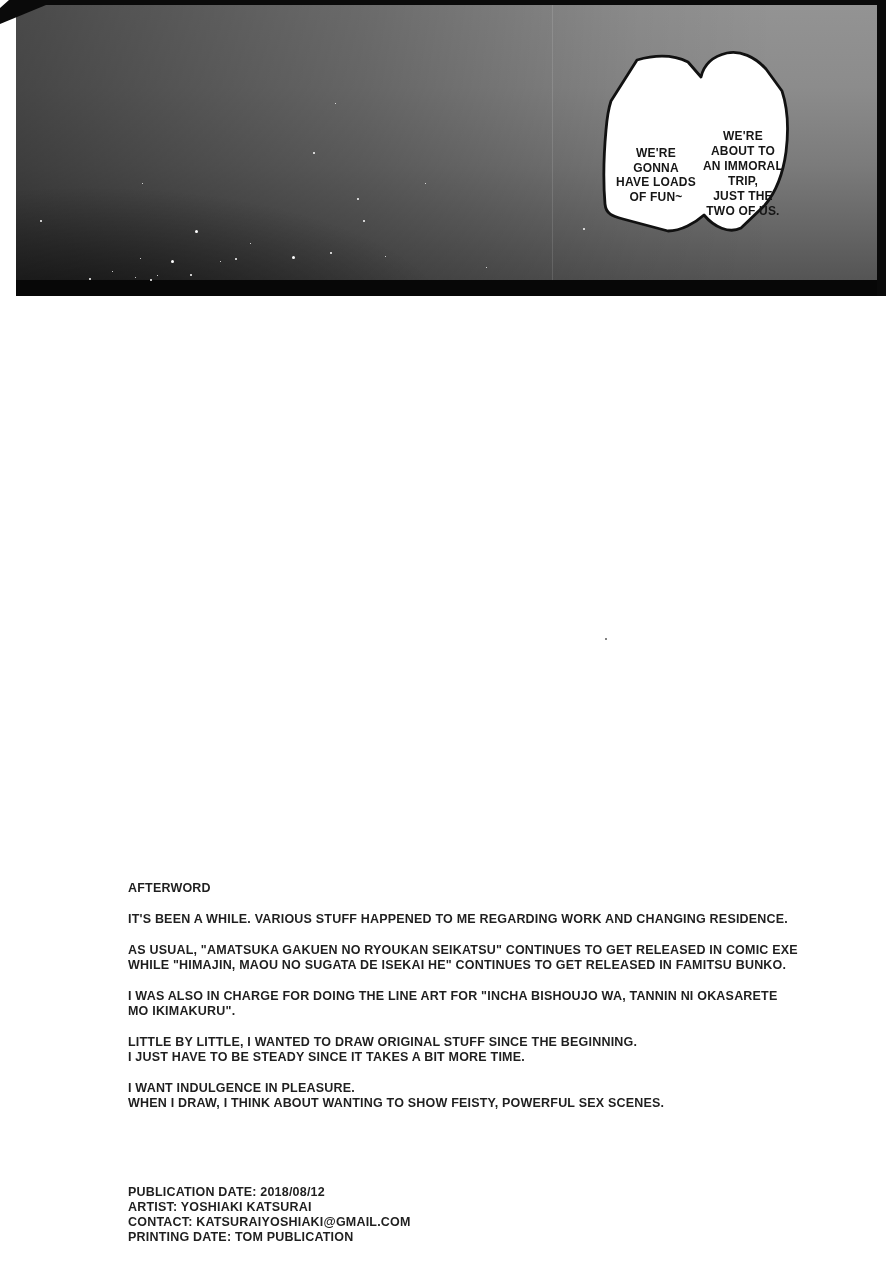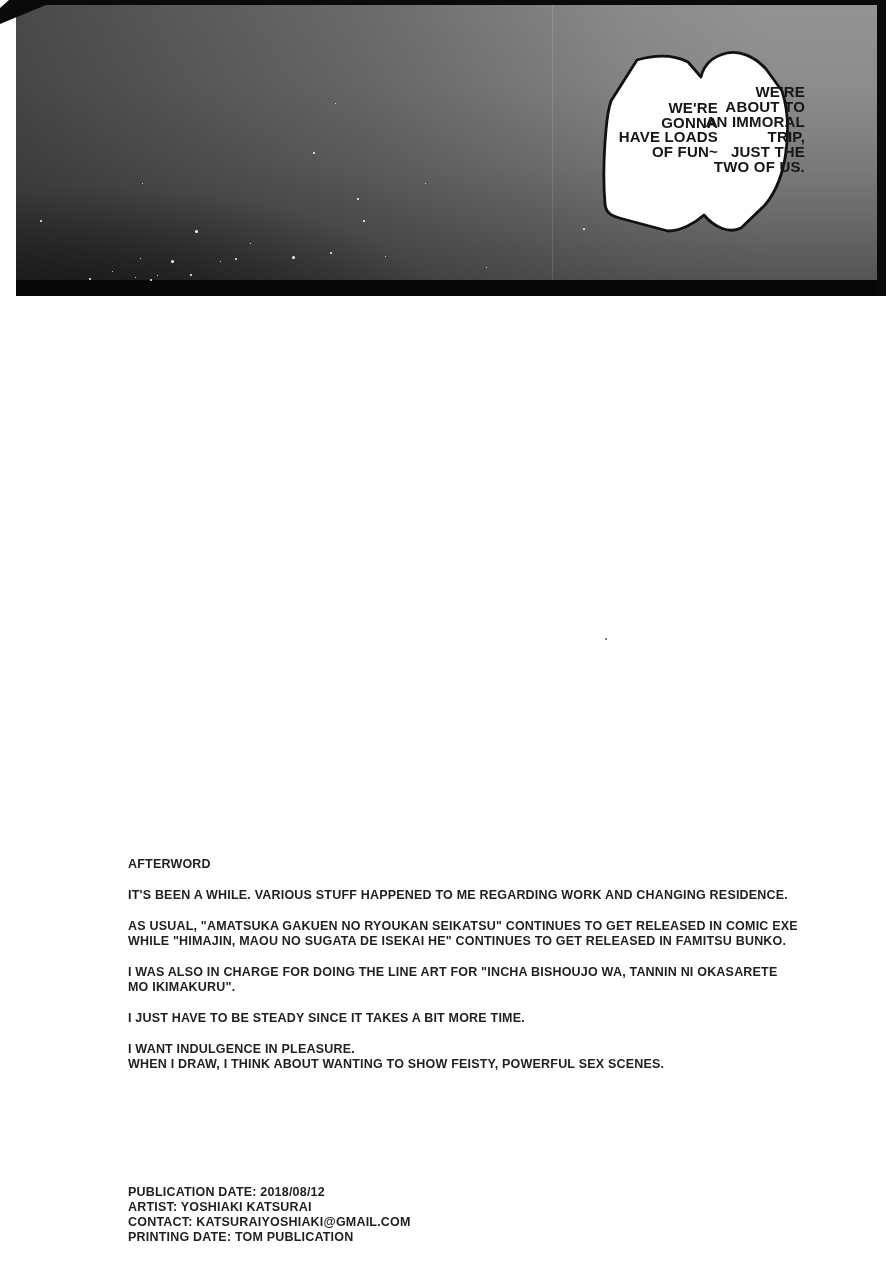--- a/index.html
+++ b/index.html
@@ -43,29 +43,29 @@
   .corner-notch {
     position:absolute; left:0; top:0; width:9px; height:8px; background:#ffffff;
     clip-path:polygon(0 0, 100% 0, 0 100%);
   }
 
   .speck { position:absolute; background:#ffffff; border-radius:50%; }
 
   
   .bubble-svg { position:absolute; left:0; top:0; width:888px; height:1280px; pointer-events:none; }
   .bubble-text {
-    position:absolute; width:124px; text-align:right;
-    font-size:15px; letter-spacing:0.2px; color:#161616; line-height:14.5px;
+    position:absolute; width:124px; text-align:center;
+    font-size:12px; letter-spacing:0.2px; color:#161616; line-height:14.5px;margin-top:45px;
   }
   .bubble-left  { left:594px; top:101px; }
   .bubble-right { left:681px; top:84px;  line-height:15px; }
 
   
   .afterword {
-    position:absolute; left:128px; top:857px;
+    position:absolute; left:128px; top:881px;
     font-size:12.5px; letter-spacing:0.2px; line-height:15px; white-space:nowrap;
   }
   .afterword .heading { margin-bottom:16px; }
   .afterword .para { margin-bottom:16px; }
 
   .colophon {
     position:absolute; left:128px; top:1185px;
     font-size:12.5px; letter-spacing:0.2px; line-height:15px; white-space:nowrap;
   }
 
@@ -162,20 +162,21 @@
       <div class="line">WHILE "HIMAJIN, MAOU NO SUGATA DE ISEKAI HE" CONTINUES TO GET RELEASED IN FAMITSU BUNKO.</div>
     </div>
 
     <div class="para">
       <div class="line">I WAS ALSO IN CHARGE FOR DOING THE LINE ART FOR "INCHA BISHOUJO WA, TANNIN NI OKASARETE</div>
       <div class="line">MO IKIMAKURU".</div>
     </div>
 
 
     <div class="para">
+      <div class="line">LITTLE BY LITTLE, I WANTED TO DRAW ORIGINAL STUFF SINCE THE BEGINNING.</div>
       <div class="line">I JUST HAVE TO BE STEADY SINCE IT TAKES A BIT MORE TIME.</div>
     </div>
 
     <div class="para">
       <div class="line">I WANT INDULGENCE IN PLEASURE.</div>
       <div class="line">WHEN I DRAW, I THINK ABOUT WANTING TO SHOW FEISTY, POWERFUL SEX SCENES.</div>
     </div>
 
   </div>
 

